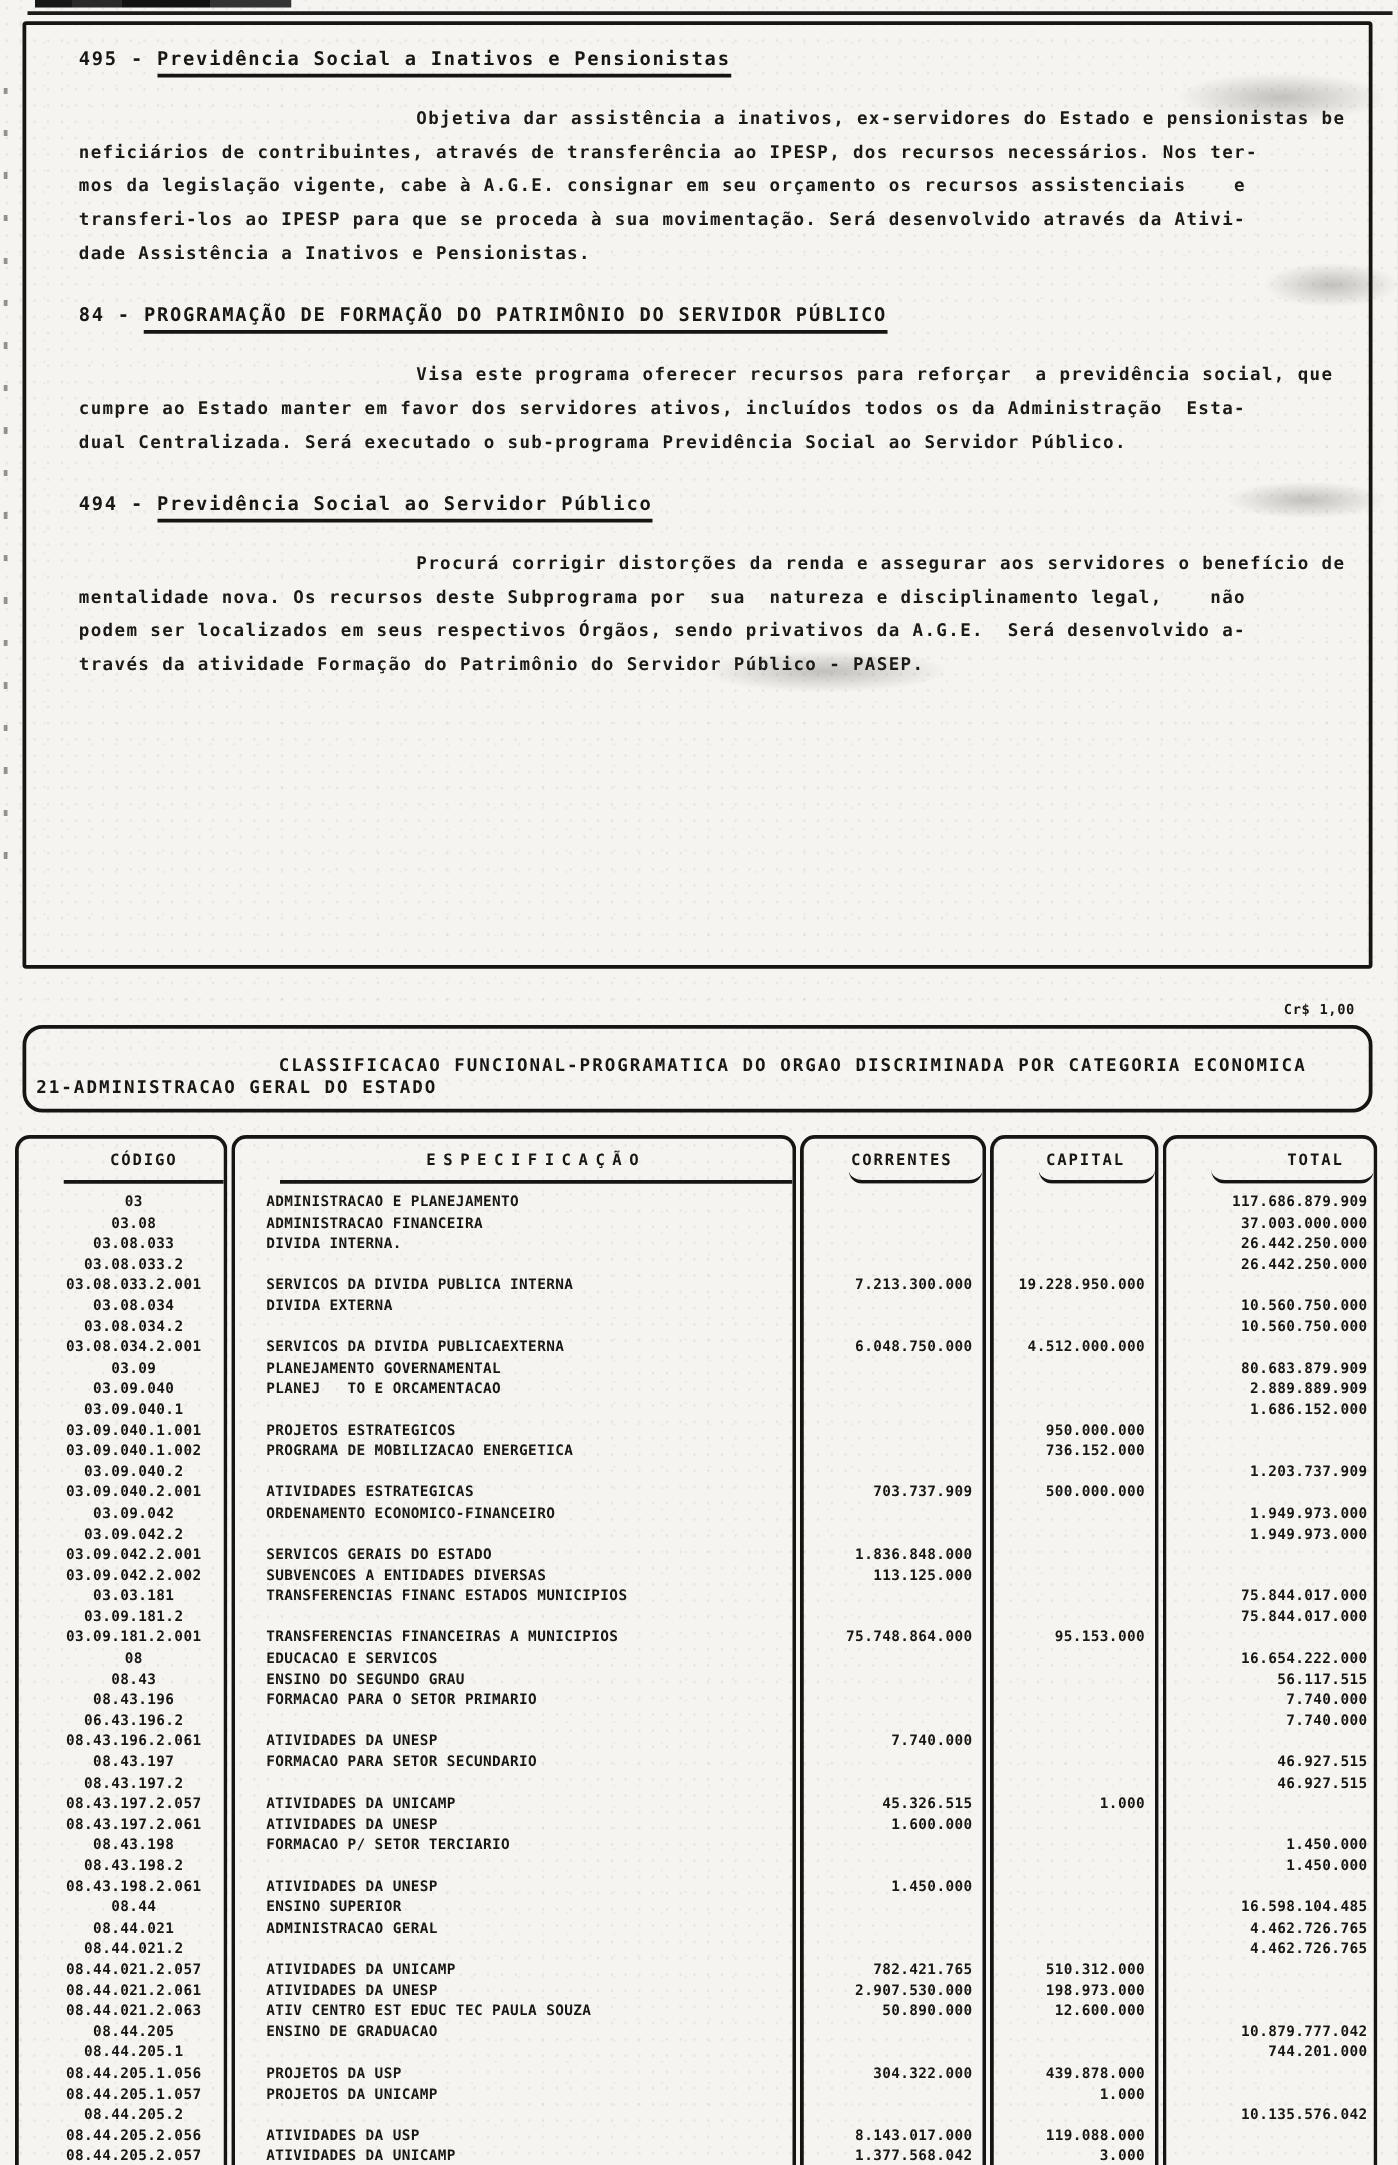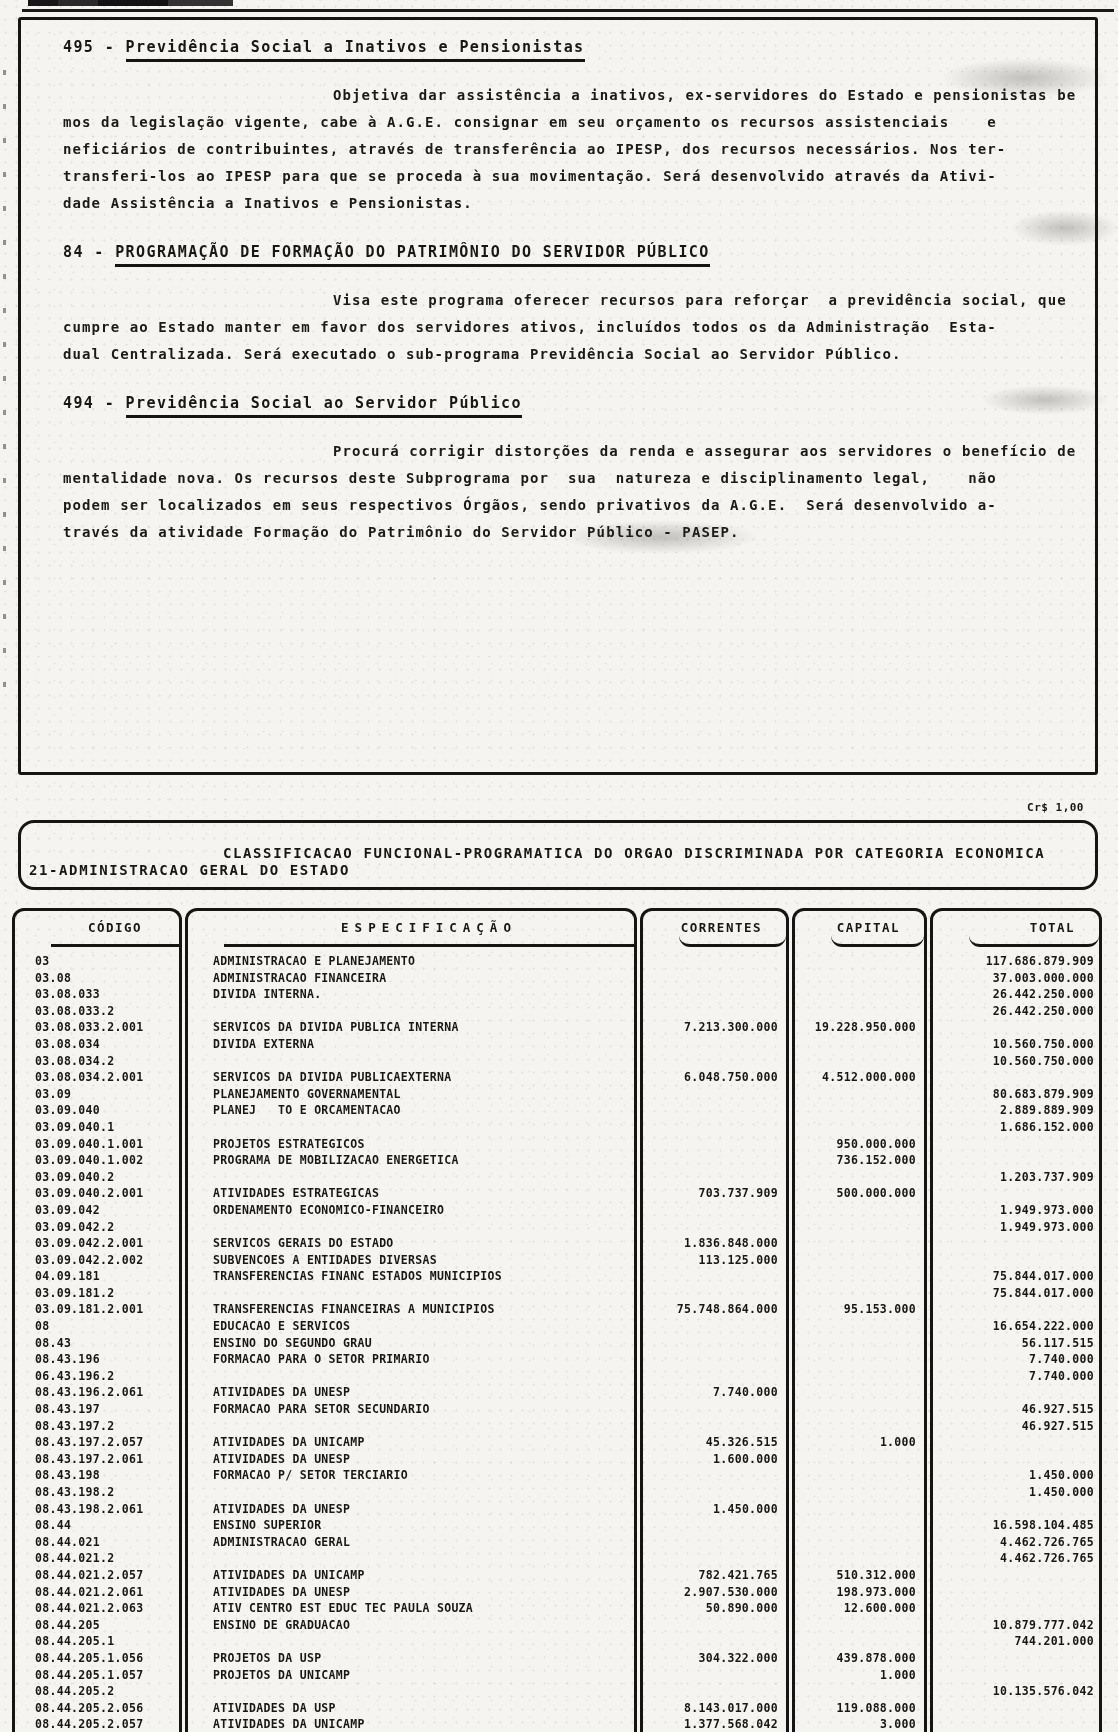--- a/index.html
+++ b/index.html
@@ -47,40 +47,40 @@
   
   .budget-table{position:absolute; left:12px; top:908px; width:1102px; height:824px; display:flex; gap:3px; overflow:hidden;}
   .col{border:3px solid #161513; border-bottom:none; border-radius:12px 12px 0 0; box-sizing:border-box; flex:0 0 auto; overflow:hidden;}
   .col-header{height:33px; line-height:33px; border-bottom:3px solid #161513;
     font-size:12.5px; font-weight:bold; letter-spacing:1.5px; white-space:pre;margin-left:36px;}
   .col.codigo .col-header{text-align:center;}
   .col.espec  .col-header{text-align:center; letter-spacing:6px;}
   .col.num    .col-header{text-align:right; padding-right:24px;border-radius:11px;}
   .col-body{padding-top:7px;}
   .cell{height:16.6px; font-size:11.5px; font-weight:bold; letter-spacing:0.3px; white-space:pre; overflow:visible;}
-  .col.codigo .cell{padding-left:20px;}
+  .col.codigo .cell{padding-left:20px;text-align:center;}
   .col.espec  .cell{padding-left:25px;}
   .col.num    .cell{text-align:right; padding-right:8px;}
   .col.total  .cell{padding-right:5px;padding-left:12px;}
 </style>
 </head>
 <body>
 
 <div class="page">
   <div class="top-fragment"></div>
   <div class="top-rule"></div>
   <div class="edge-marks"></div>
 
   <div class="text-box" id="sections-box">
       <div class="section">
         <div class="sec-heading"><span>495 - </span><span class="sec-title">Previdência Social a Inativos e Pensionistas</span></div>
         <div class="sec-body">
           <div class="body-line first">Objetiva dar assistência a inativos, ex-servidores do Estado e pensionistas be</div>
+          <div class="body-line">neficiários de contribuintes, através de transferência ao IPESP, dos recursos necessários. Nos ter-</div>
           <div class="body-line">mos da legislação vigente, cabe à A.G.E. consignar em seu orçamento os recursos assistenciais    e</div>
-          <div class="body-line">neficiários de contribuintes, através de transferência ao IPESP, dos recursos necessários. Nos ter-</div>
           <div class="body-line">transferi-los ao IPESP para que se proceda à sua movimentação. Será desenvolvido através da Ativi-</div>
           <div class="body-line">dade Assistência a Inativos e Pensionistas.</div>
         </div>
       </div>
       <div class="section">
         <div class="sec-heading"><span>84 - </span><span class="sec-title">PROGRAMAÇÃO DE FORMAÇÃO DO PATRIMÔNIO DO SERVIDOR PÚBLICO</span></div>
         <div class="sec-body">
           <div class="body-line first">Visa este programa oferecer recursos para reforçar  a previdência social, que</div>
           <div class="body-line">cumpre ao Estado manter em favor dos servidores ativos, incluídos todos os da Administração  Esta-</div>
           <div class="body-line">dual Centralizada. Será executado o sub-programa Previdência Social ao Servidor Público.</div>
@@ -125,21 +125,21 @@
           <div class="cell">03.09.040</div>
           <div class="cell">03.09.040.1</div>
           <div class="cell">03.09.040.1.001</div>
           <div class="cell">03.09.040.1.002</div>
           <div class="cell">03.09.040.2</div>
           <div class="cell">03.09.040.2.001</div>
           <div class="cell">03.09.042</div>
           <div class="cell">03.09.042.2</div>
           <div class="cell">03.09.042.2.001</div>
           <div class="cell">03.09.042.2.002</div>
-          <div class="cell">04.09.181</div>
+          <div class="cell">03.03.181</div>
           <div class="cell">03.09.181.2</div>
           <div class="cell">03.09.181.2.001</div>
           <div class="cell">08</div>
           <div class="cell">08.43</div>
           <div class="cell">08.43.196</div>
           <div class="cell">06.43.196.2</div>
           <div class="cell">08.43.196.2.061</div>
           <div class="cell">08.43.197</div>
           <div class="cell">08.43.197.2</div>
           <div class="cell">08.43.197.2.057</div>

